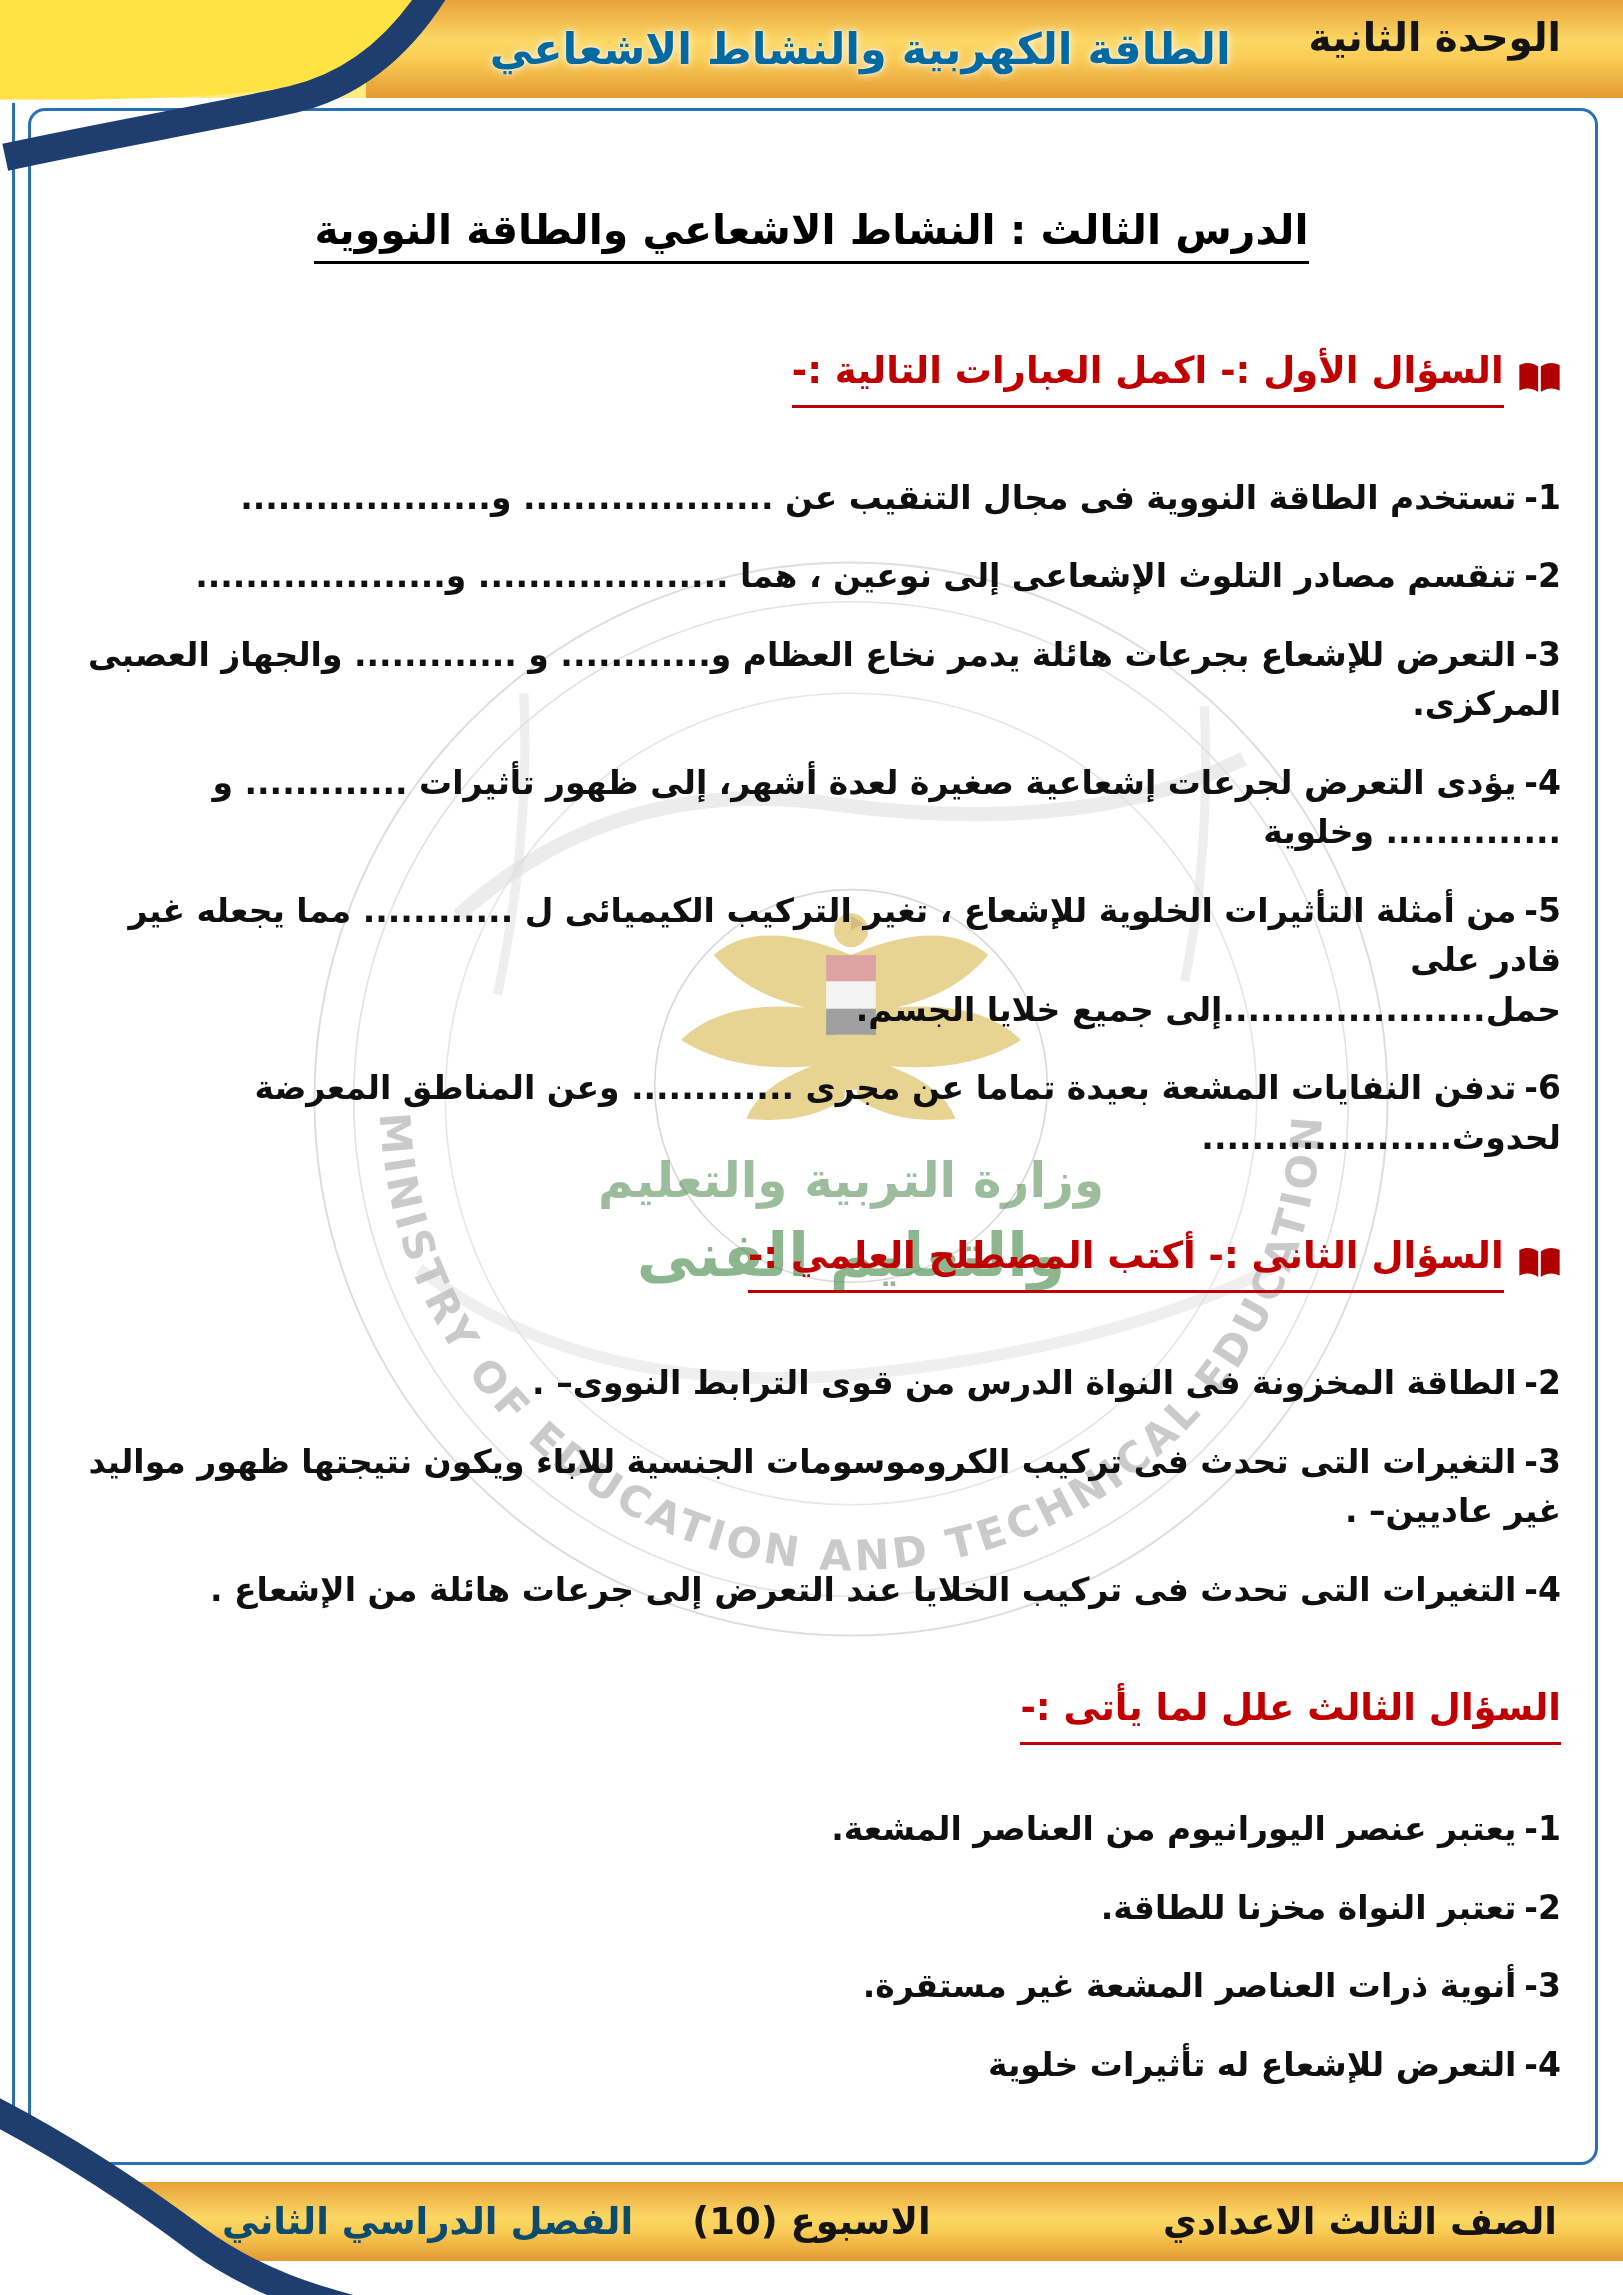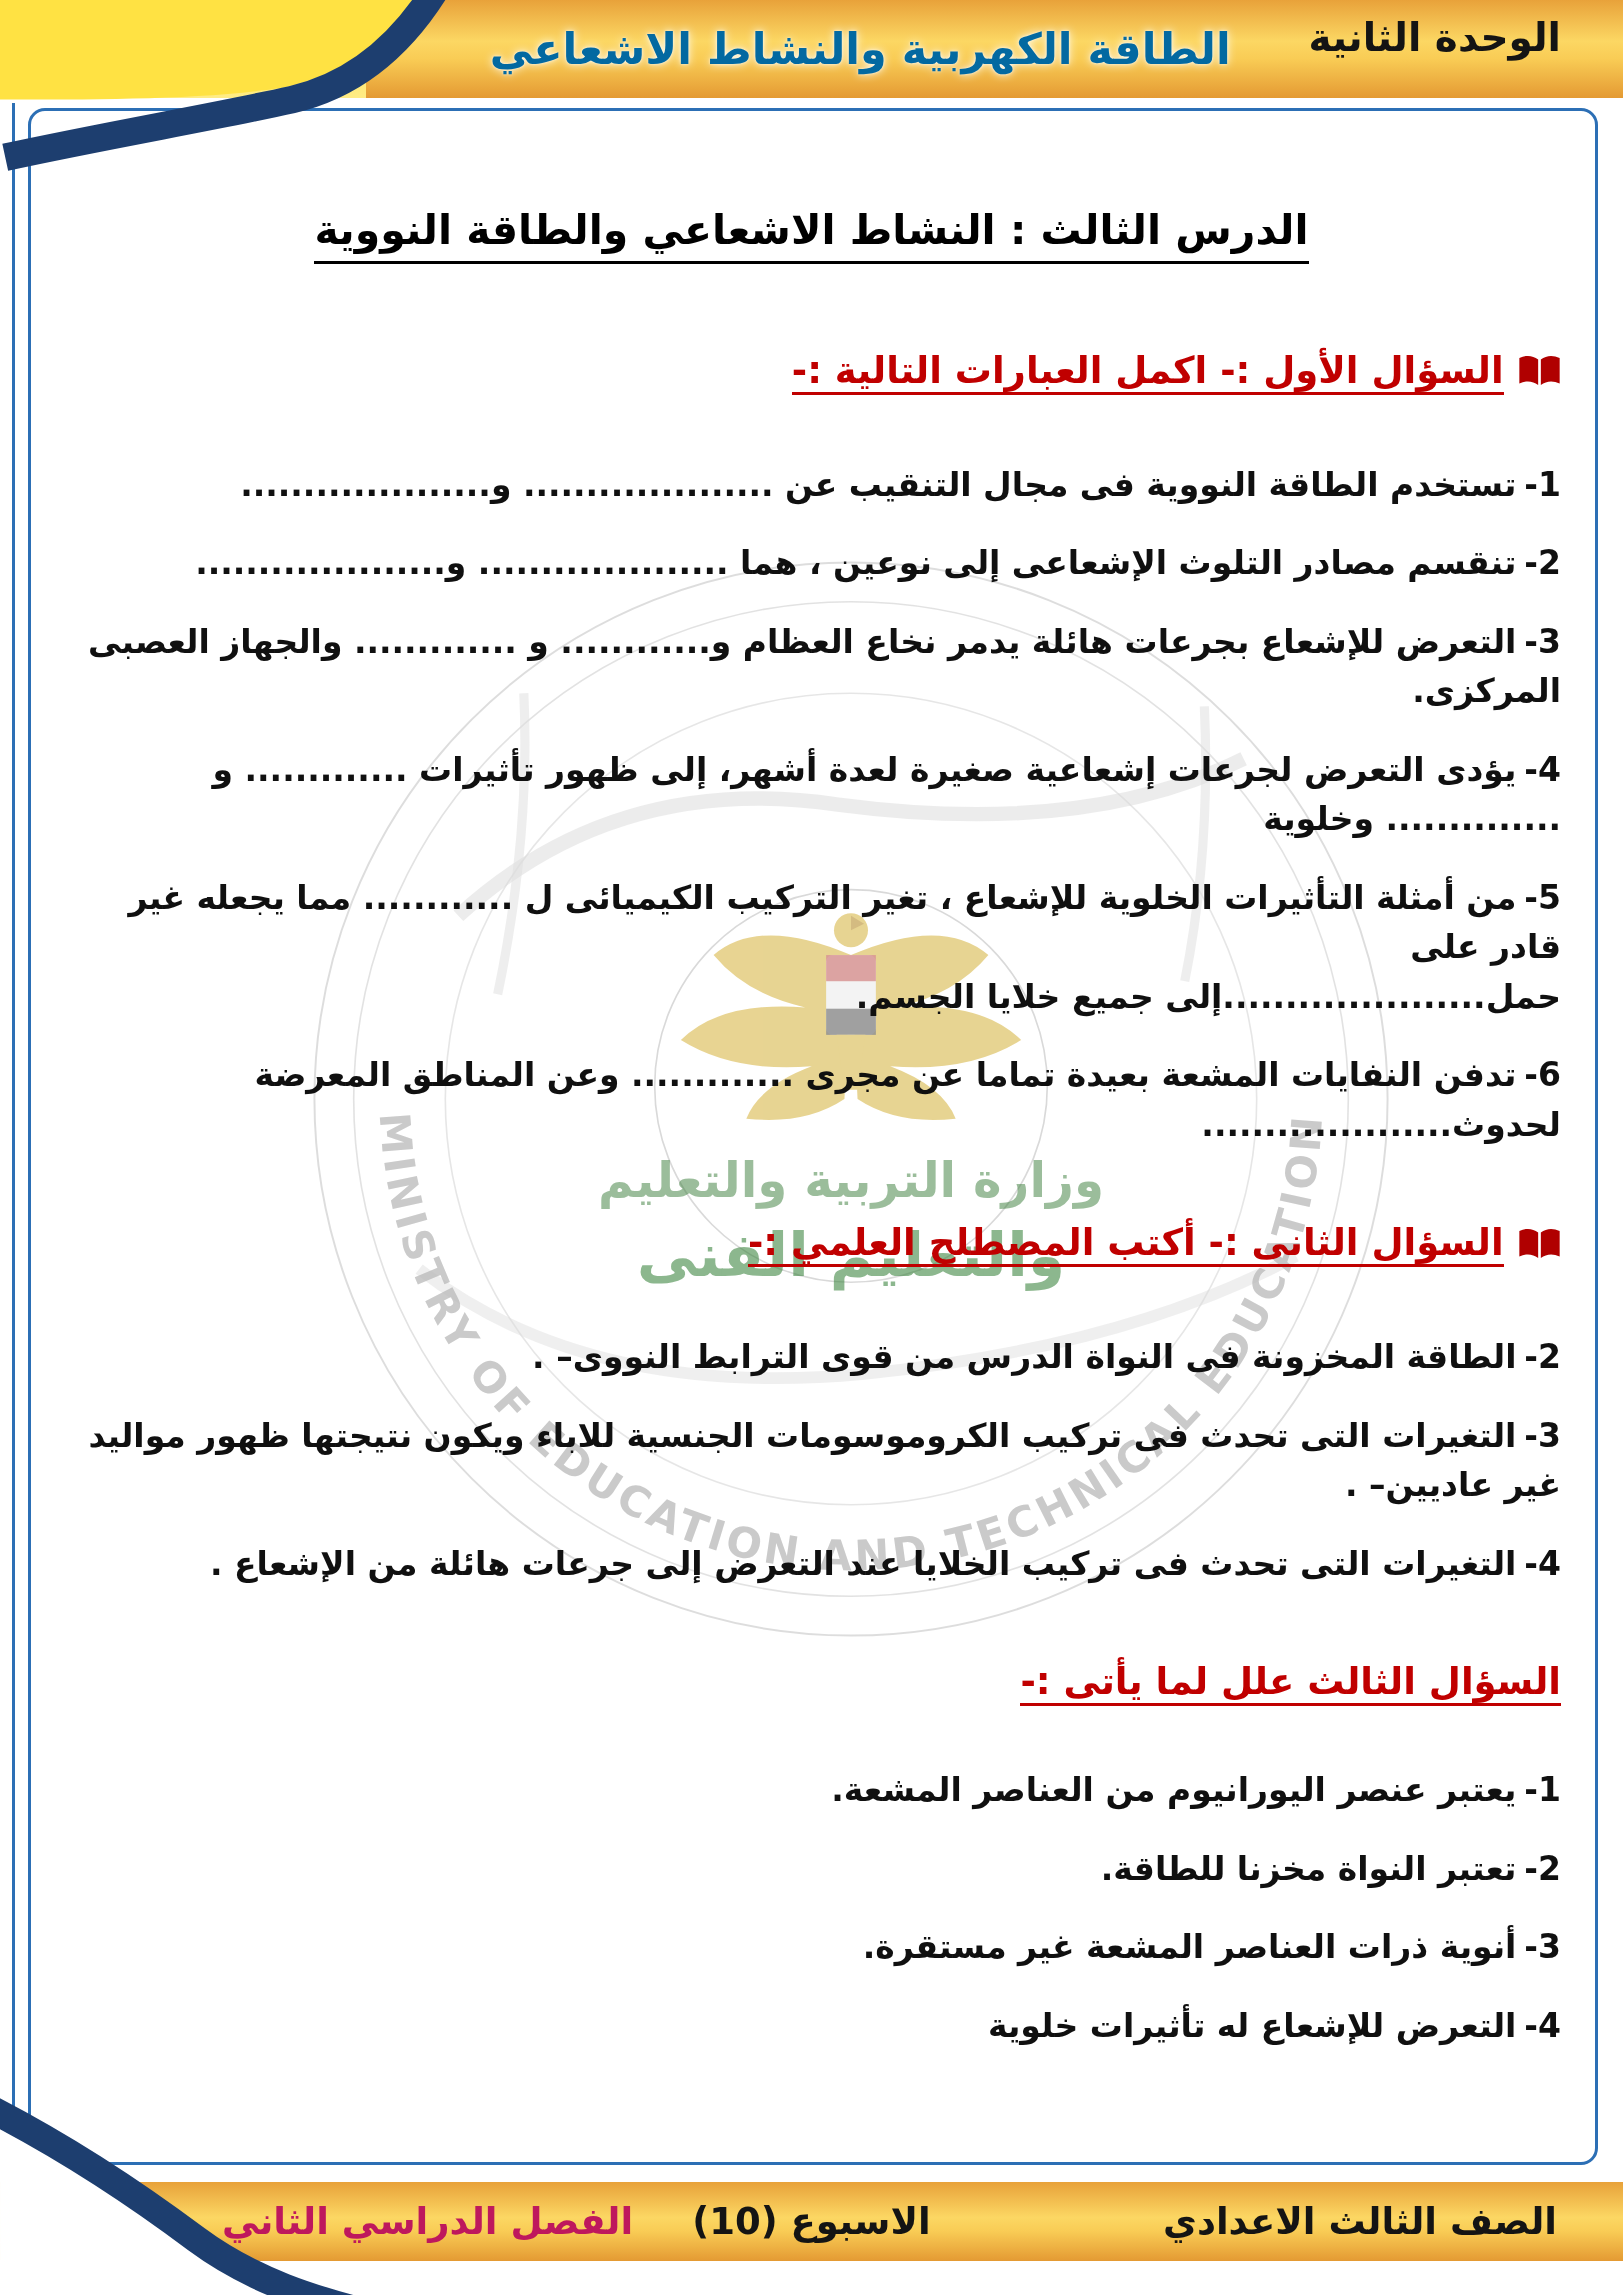--- a/index.html
+++ b/index.html
@@ -41,21 +41,21 @@
   .footer-grade{
     position:absolute;right:66px;bottom:34px;height:79px;display:flex;align-items:center;
     color:#141414;font-weight:bold;font-size:37px;z-index:7;
   }
   .footer-week{
     position:absolute;left:50%;transform:translateX(-50%);bottom:34px;height:79px;display:flex;align-items:center;
     color:#141414;font-weight:bold;font-size:37px;z-index:7;
   }
   .footer-semester{
     position:absolute;left:222px;bottom:34px;height:79px;display:flex;align-items:center;
-    color:#be185d;font-weight:bold;font-size:37px;z-index:9;
+    color:#0c4a6e;font-weight:bold;font-size:37px;z-index:9;
   }
 
   
   .frame{
     position:absolute;left:27.5px;top:108px;right:25px;bottom:130px;
     border:3.9px solid #2c6fb5;border-radius:17px;z-index:2;
   }
   .left-line{
     position:absolute;left:11.8px;top:103px;bottom:124px;width:3.3px;background:#2c6fb5;z-index:2;
   }
@@ -69,21 +69,21 @@
     padding-top:98px;direction:rtl;text-align:right;z-index:3;color:#111;
   }
   .lesson-title{margin:0 0 85px 0;text-align:center;font-size:41px;font-weight:bold;color:#000;}
   .lesson-title .u{border-bottom:3.9px solid #000;padding-bottom:6.5px;display:inline-block;}
 
   .q{margin-bottom:72px;}
   .q3{margin-top:39px;}
   .q-heading{display:flex;align-items:center;margin-bottom:65px;color:#c00000;font-weight:bold;font-size:37px;}
   .q3 .q-heading{margin-bottom:59px;}
   .book-icon{width:43px;height:35px;margin-left:14.4px;flex:0 0 auto;}
-  .q-heading-text{border-bottom:3.3px solid #c00000;padding-bottom:0;white-space:nowrap;}
+  .q-heading-text{border-bottom:3.3px solid #c00000;padding-bottom:13px;white-space:nowrap;}
 
   .item{margin-bottom:29px;font-size:33px;line-height:1.5;font-weight:bold;color:#101010;}
   .item .num{margin-left:7.9px;}
   .item .txt{white-space:pre-line;}
 </style>
 </head>
 <body>
 
 <div class="page">
 

